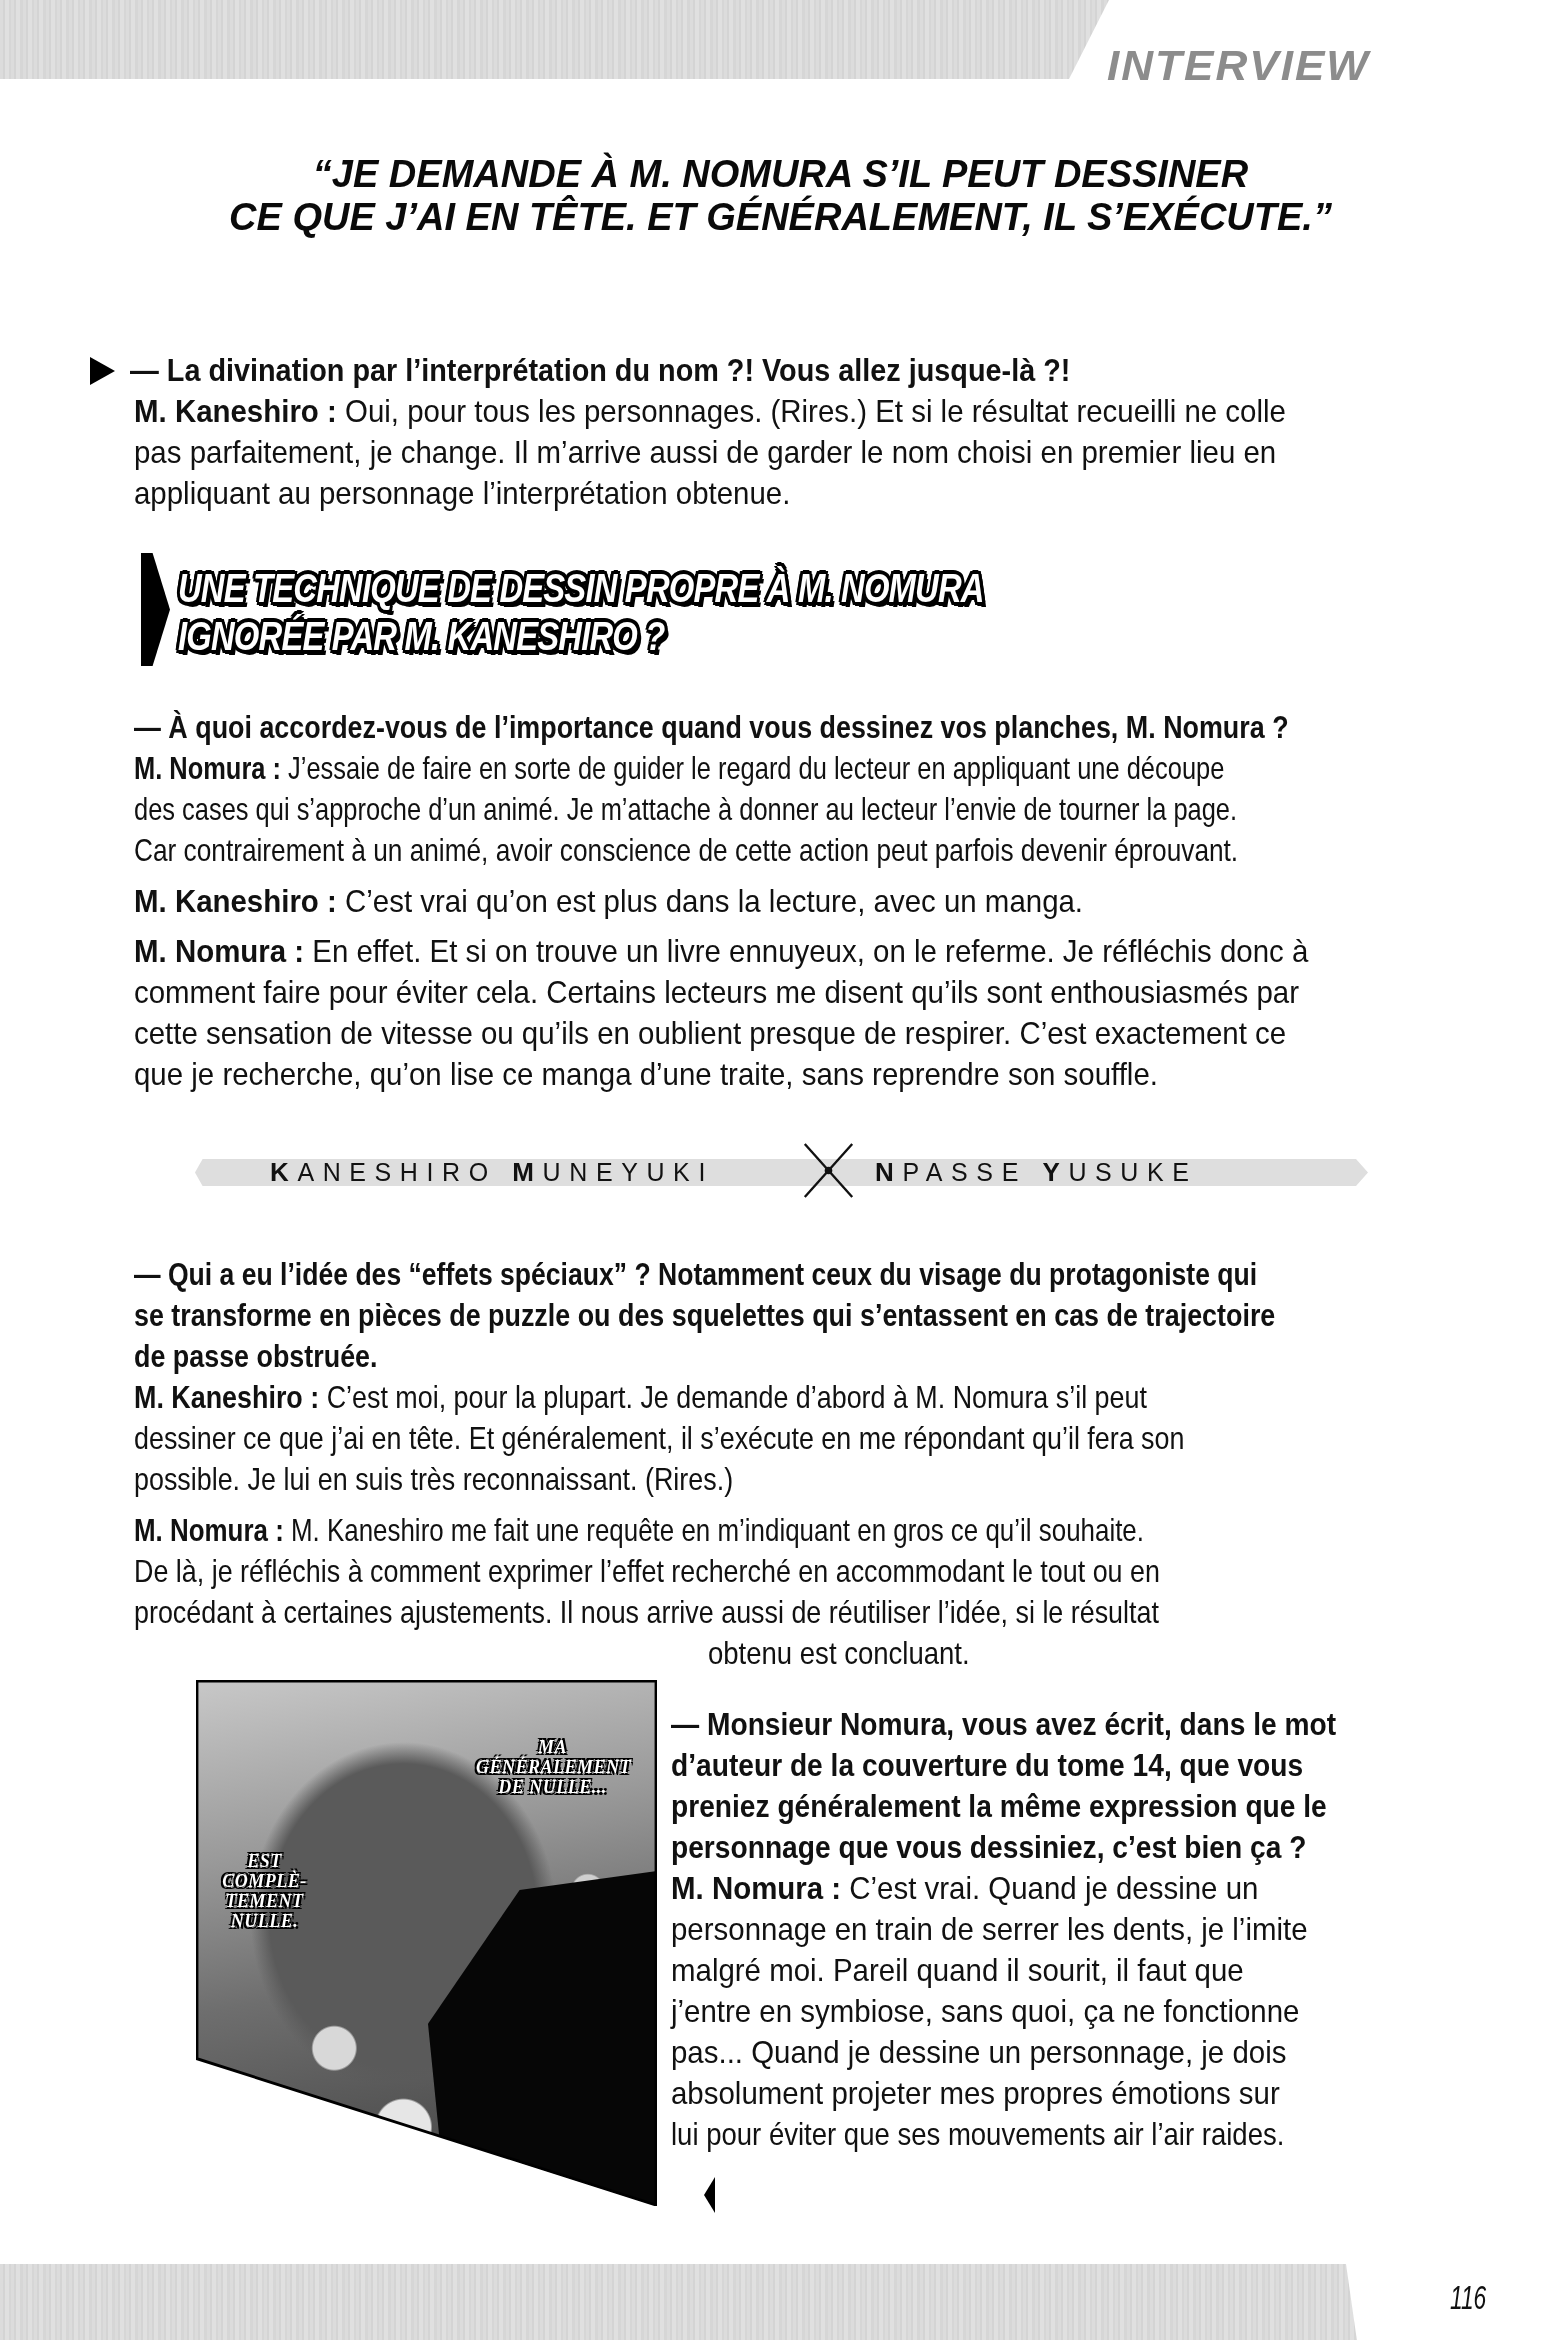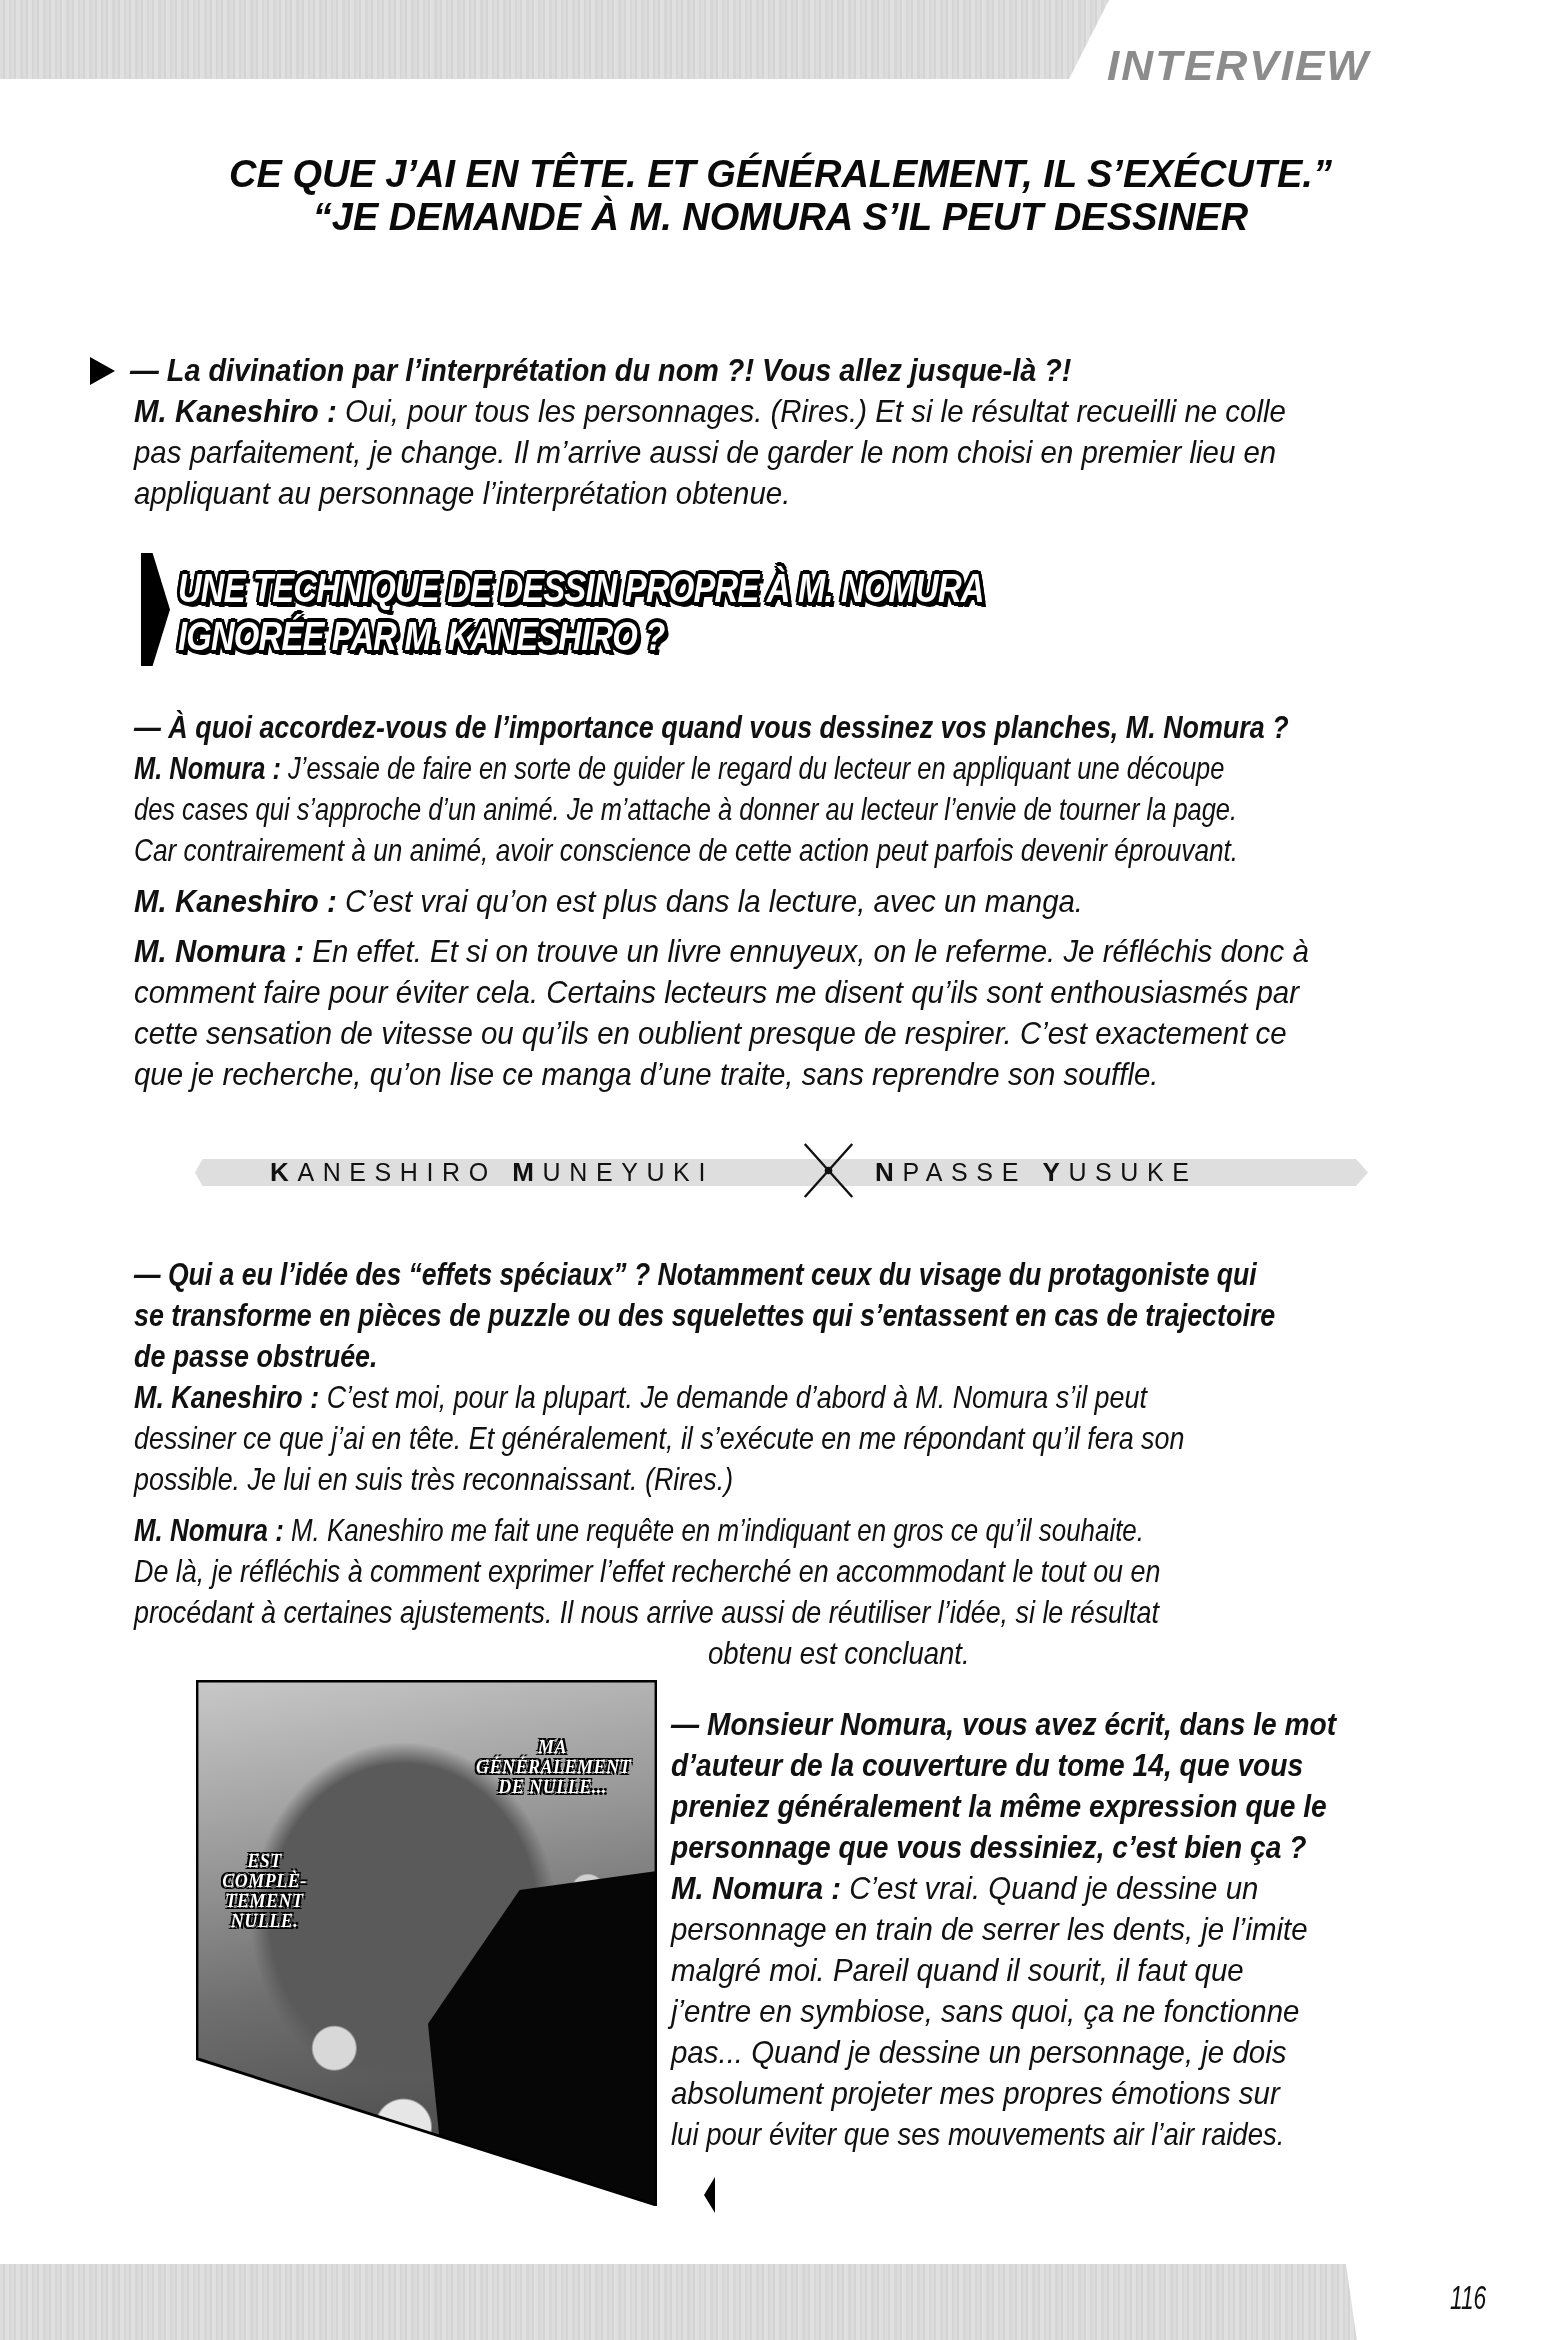--- a/index.html
+++ b/index.html
@@ -14,21 +14,21 @@
     font-style: italic; color: #8c8c8c; letter-spacing: 1.9px; transform: scaleX(1.05); transform-origin: left top; }
 
   
   .quote-title { position: absolute; left: 0; width: 1561px; top: 153px; text-align: center;
     font-weight: bold; font-style: italic; font-size: 38px; line-height: 43px; color: #0a0a0a; }
   .quote-title div { display: block; }
 
   
   .body { font-size: 32px; line-height: 41px; color: #111; }
   .b { font-weight: bold; }
-  .p { position: absolute; left: 134px; width: 1338px; font-style: italic; }
+  .p { position: absolute; left: 134px; width: 1338px; }
   .p-line { white-space: nowrap; transform: scaleX(0.86); transform-origin: left top; height: 41px; }
 
   .tri-right { position: absolute; width: 0; height: 0; border-top: 14.3px solid transparent;
     border-bottom: 14.3px solid transparent; border-left: 25px solid #000; }
   .tri-left { position: absolute; width: 0; height: 0; border-top: 18px solid transparent;
     border-bottom: 18px solid transparent; border-right: 11.5px solid #000; }
 
   
   .section-marker { position: absolute; left: 141px; top: 553px; width: 29px; height: 113px; background: #000;
     clip-path: polygon(0 0, 40% 0, 100% 50%, 40% 100%, 0 100%); }
@@ -76,22 +76,22 @@
   .page-number { position: absolute; left: 1450px; top: 2280px; font-size: 32.5px; font-style: italic; color: #111;
     transform: scaleX(0.7); transform-origin: left top; }
 </style>
 </head>
 <body>
 
 <div class="header-band"></div>
 <div class="header-title">INTERVIEW</div>
 
 <div class="quote-title">
+  <div>“JE DEMANDE À M. NOMURA S’IL PEUT DESSINER</div>
   <div>CE QUE J’AI EN TÊTE. ET GÉNÉRALEMENT, IL S’EXÉCUTE.”</div>
-  <div>“JE DEMANDE À M. NOMURA S’IL PEUT DESSINER</div>
 </div>
 
 <div class="tri-right" style="left:90px; top:357px;"></div>
 <div class="p body" style="left:130px; top:350px;">
   <div class="p-line b" style="transform:scaleX(0.9);">— La divination par l’interprétation du nom ?! Vous allez jusque-là ?!</div>
 </div>
 <div class="p body" style="left:134px; top:391px;">
   <div class="p-line" style="transform:scaleX(0.92);"><span class="b">M. Kaneshiro :</span><span> Oui, pour tous les personnages. (Rires.) Et si le résultat recueilli ne colle</span></div>
   <div class="p-line" style="transform:scaleX(0.92);">pas parfaitement, je change. Il m’arrive aussi de garder le nom choisi en premier lieu en</div>
   <div class="p-line" style="transform:scaleX(0.92);">appliquant au personnage l’interprétation obtenue.</div>

